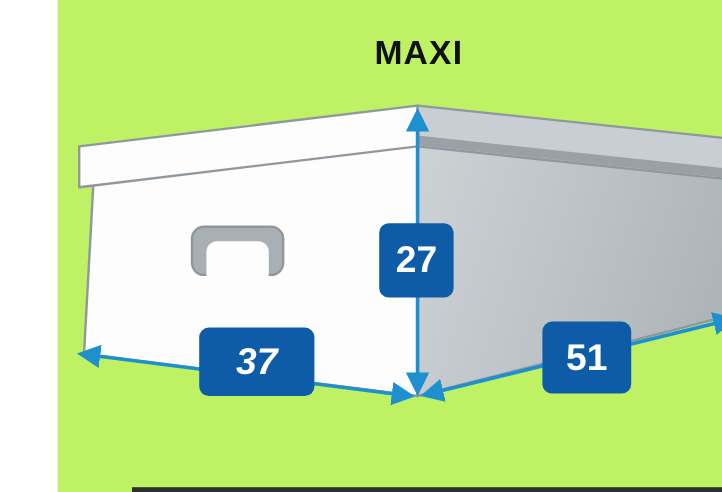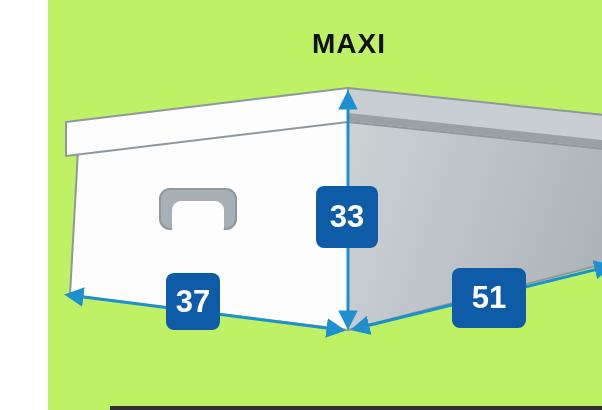--- a/index.html
+++ b/index.html
@@ -107,18 +107,18 @@
 
     <polygon class="face" points="18,122 300,88 300,122 18,156"></polygon>
     <polygon class="lidside" points="300,88 584,118 584,152 300,122"></polygon>
     <polygon class="lidedge" points="300,113 583,143 583,151 300,121"></polygon>
 
     <line class="arrow" x1="300" y1="94" x2="300" y2="326" marker-start="url(#ah)" marker-end="url(#ah)"></line>
     <line class="arrow" x1="20" y1="295" x2="294" y2="330" marker-start="url(#ah)" marker-end="url(#ah)"></line>
     <line class="arrow" x1="306" y1="329" x2="562" y2="266" marker-start="url(#ah)" marker-end="url(#ah)"></line>
   </svg>
 
-  <div class="badge" style="left:268px; top:186px; width:62px; height:62px;">33</div>
-  <div class="badge" style="left:118px; top:273px; width:54px; height:57px;">37</div>
+  <div class="badge" style="left:268px; top:186px; width:62px; height:62px;">27</div>
+  <div class="badge" style="left:118px; top:273px; width:96px; height:57px;font-style:italic;">37</div>
   <div class="badge" style="left:404px; top:268px; width:74px; height:60px;">51</div>
 
   <div class="bottom-rule"></div>
 </div>
 
 </body></html>

